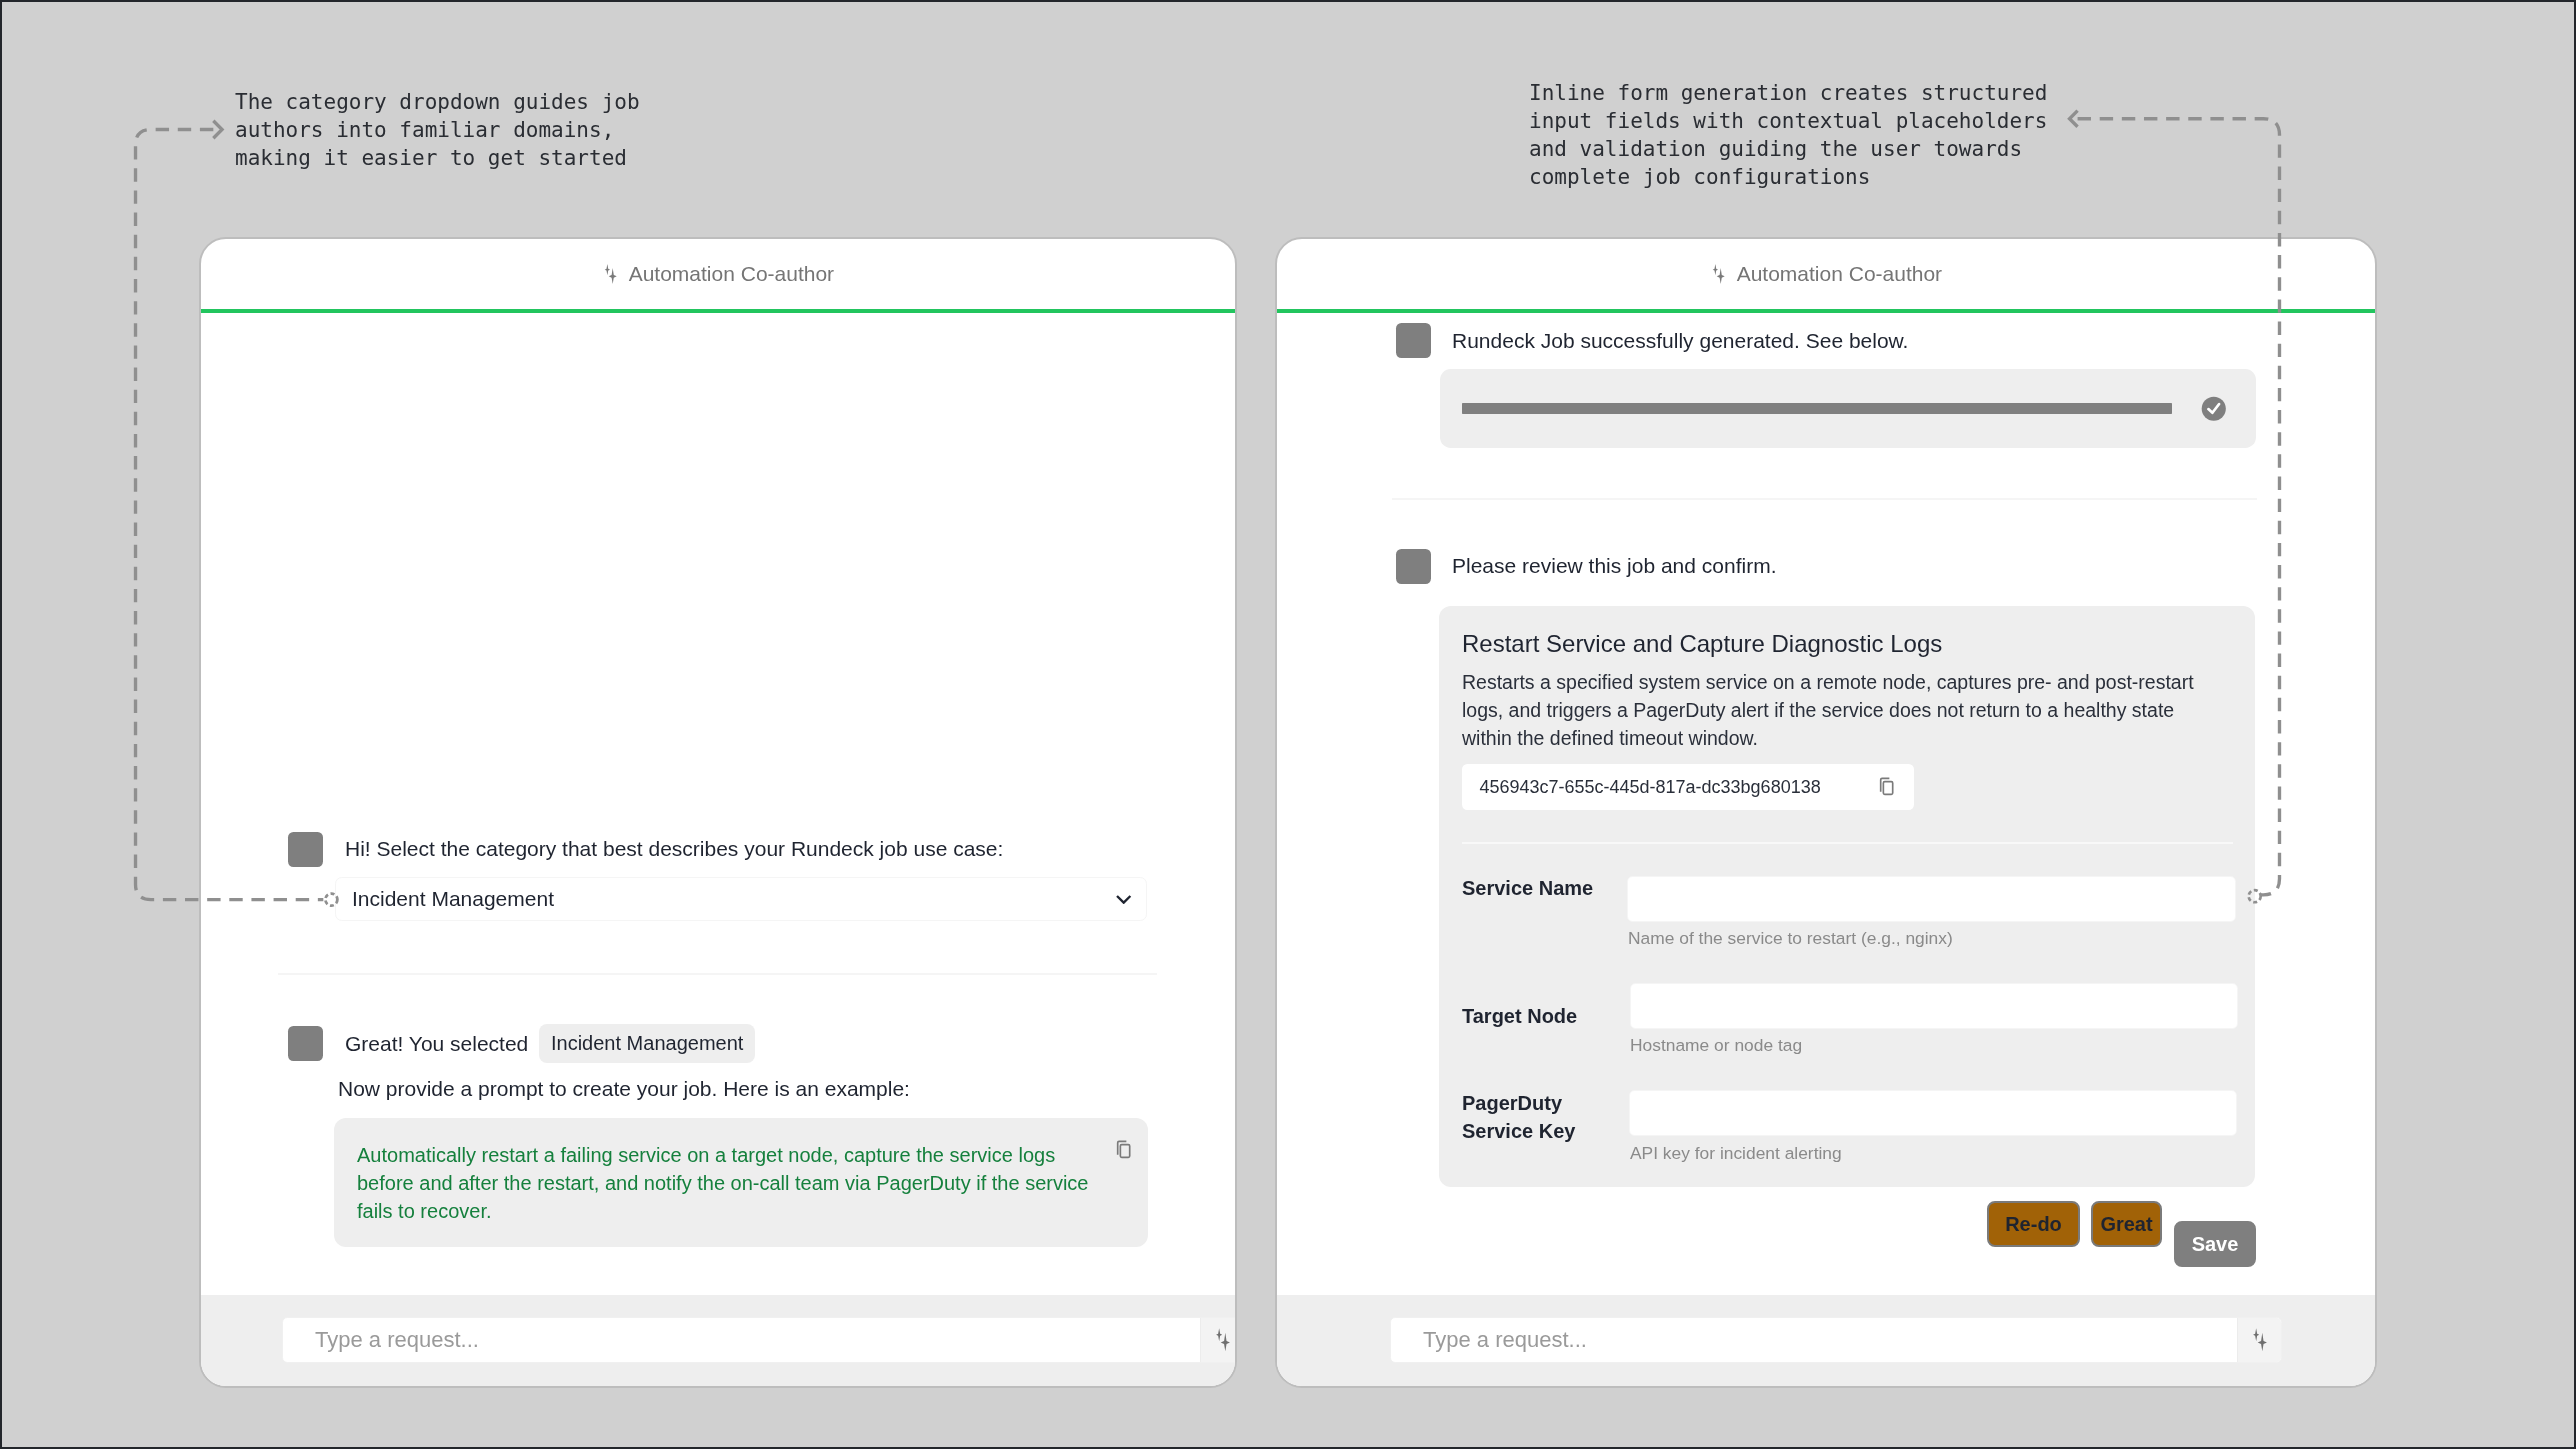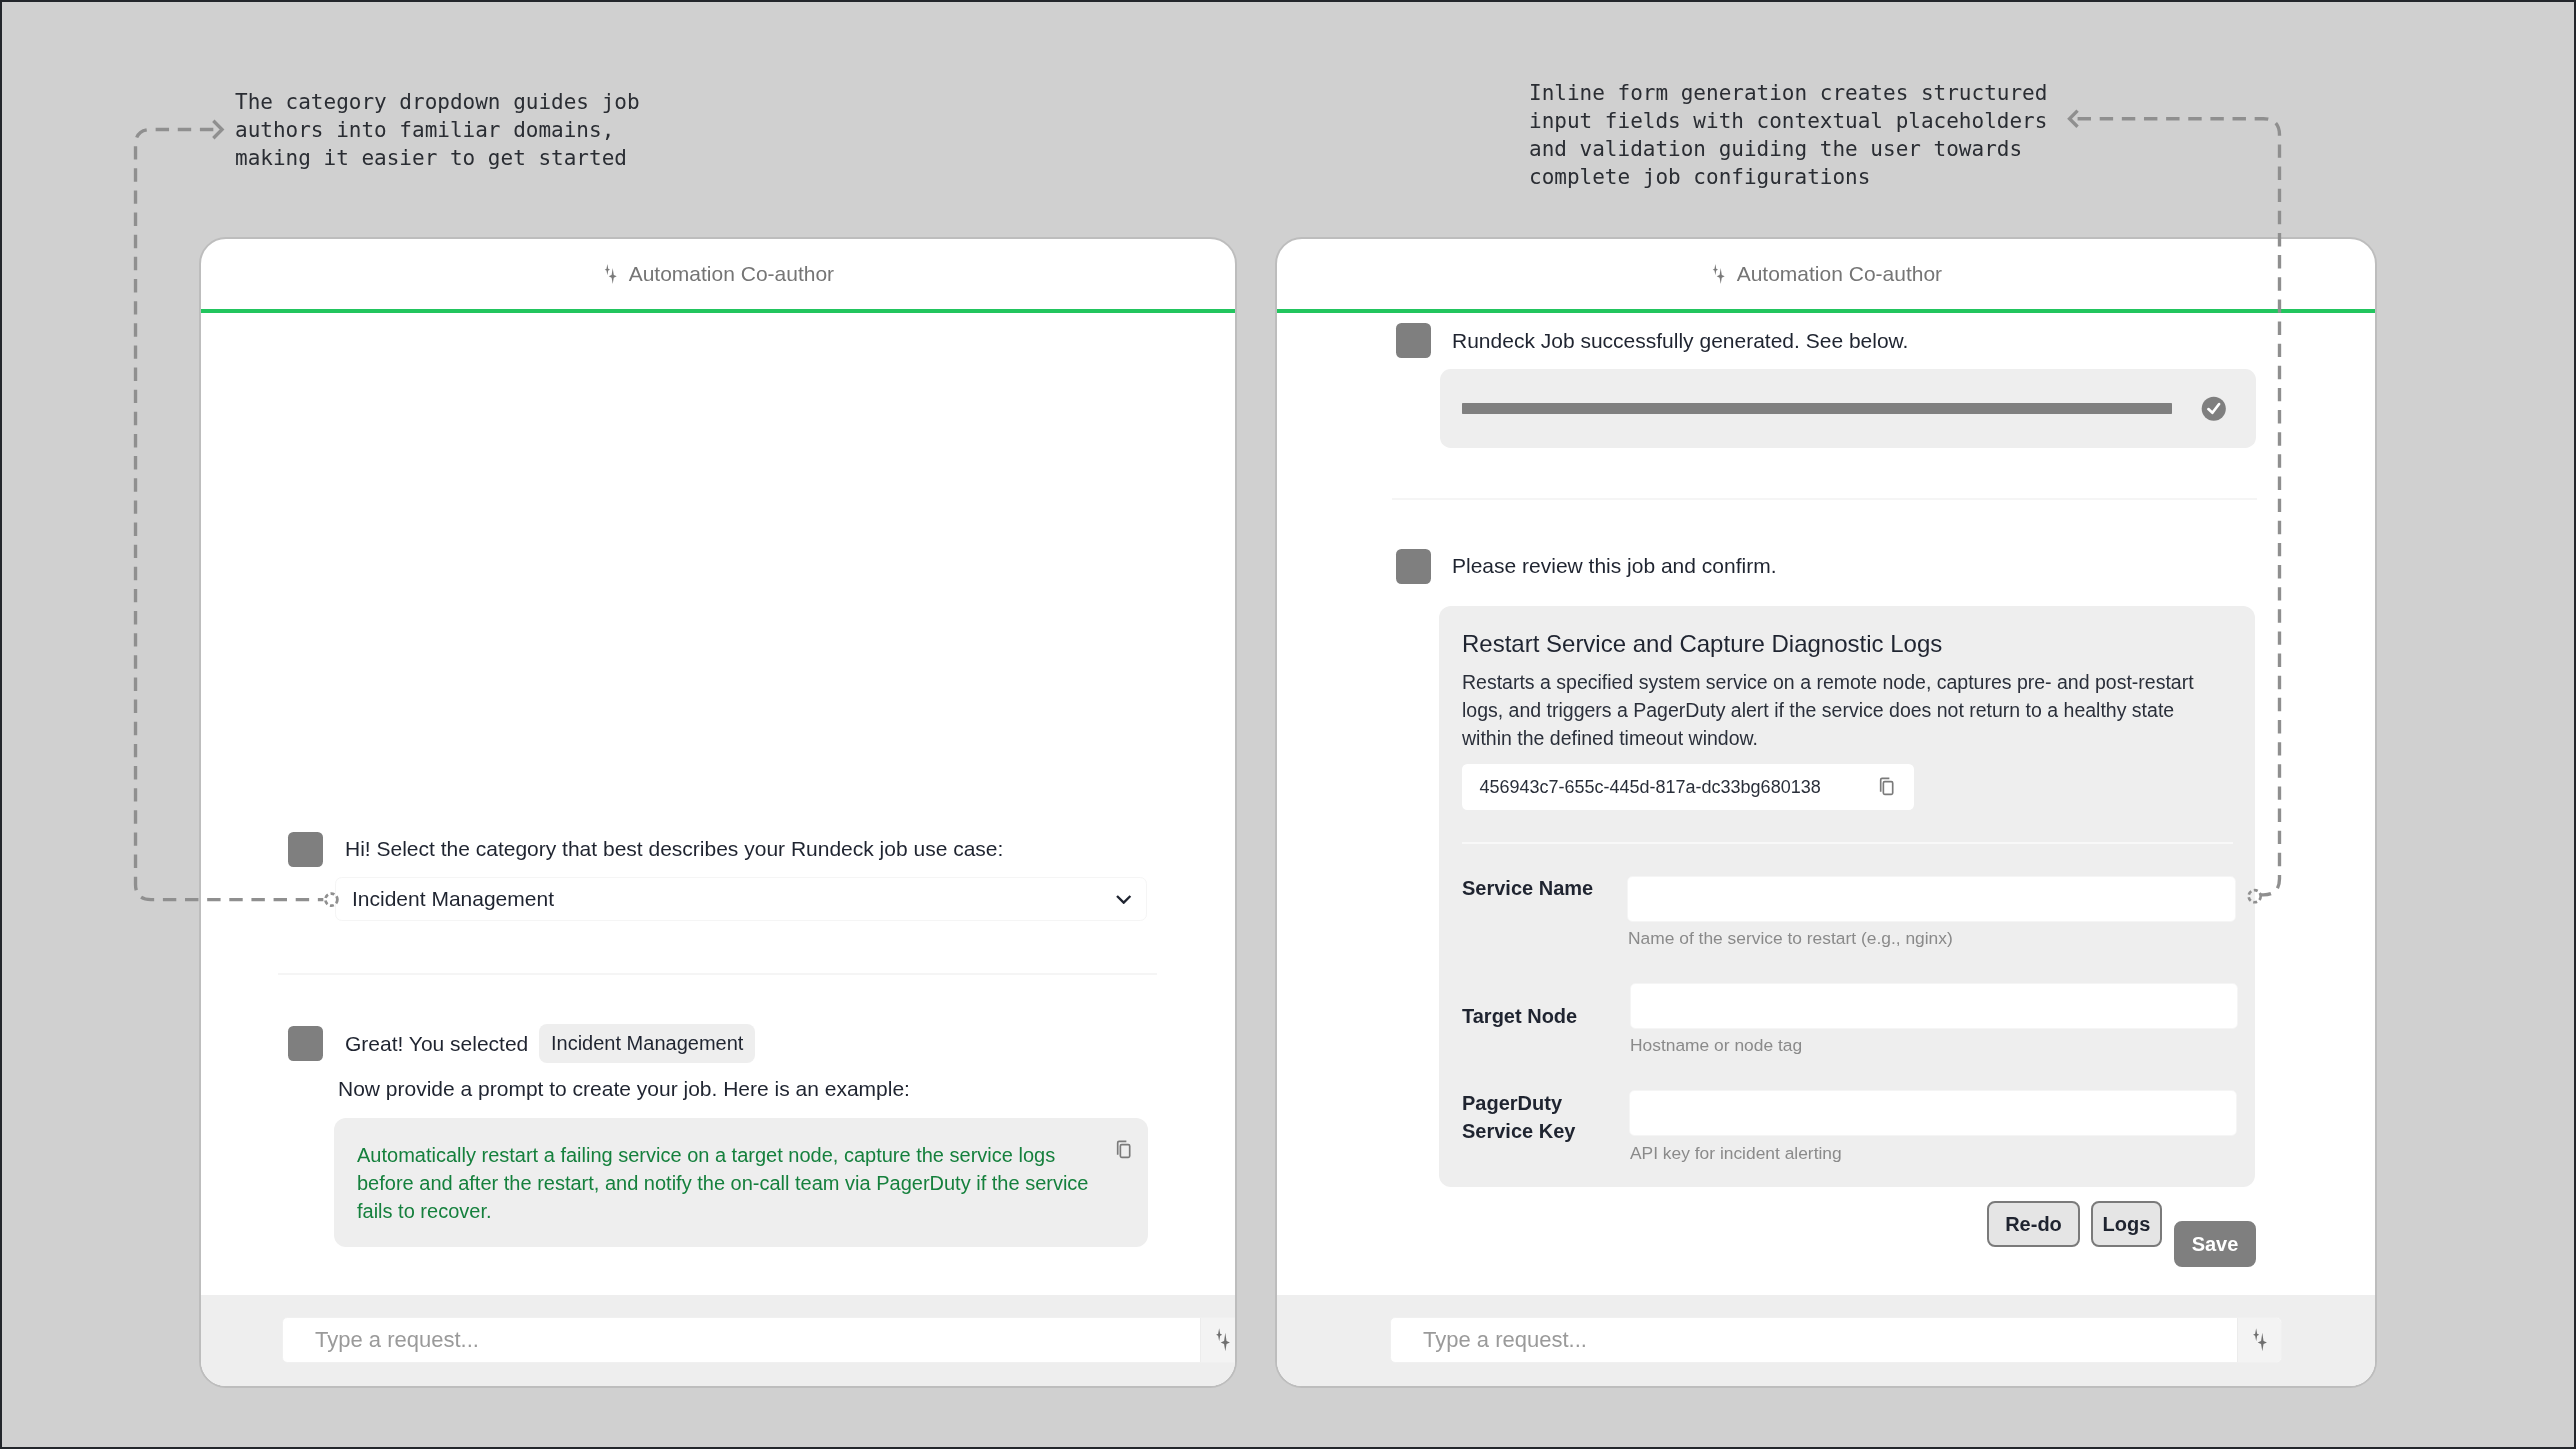--- a/index.html
+++ b/index.html
@@ -170,21 +170,21 @@
     }
     .field-hint { position: absolute; font-size: 17.4px; color: #8a8a8a; white-space: nowrap; }
 
     .btn {
       position: absolute; top: 1201px; height: 46px;
       border-radius: 8px;
       font-family: "Liberation Sans", sans-serif; font-size: 20px; font-weight: bold;
       display: flex; align-items: center; justify-content: center;
       cursor: pointer;
     }
-    .btn.outline { background: #e5e5e5; border: 2px solid #7a7a7a; color: #1f2430; }
+    .btn.outline { background: #a16207; border: 2px solid #7a7a7a; color: #1f2430; }
     .btn.primary { background: #7f7f7f; border: 2px solid #7f7f7f; color: #fff; }
   </style>
 </head>
 <body>
 
 <div class="frame"></div>
 
 <div class="annotation left">The category dropdown guides job
 authors into familiar domains,
 making it easier to get started</div>
@@ -320,15 +320,15 @@
   <div class="field-label" style="top:396px; width:148px;">Target Node</div>
   <input class="field-input" type="text" style="left: 191px; top: 377px; width: 608px;" value="">
   <div class="field-hint" style="left:191px; top:429px;">Hostname or node tag</div>
 
   <div class="field-label" style="top:483px; width:127px;">PagerDuty Service Key</div>
   <input class="field-input" type="text" style="left: 190px; top: 484px; width: 608px;" value="">
   <div class="field-hint" style="left:191px; top:537px;">API key for incident alerting</div>
 </div>
 
 <button class="btn outline" style="left:1987px; width:93px; z-index:3;">Re-do</button>
-<button class="btn outline" style="left:2091px; width:71px; z-index:3;">Logs</button>
+<button class="btn outline" style="left:2091px; width:71px; z-index:3;">Great</button>
 <button class="btn primary" style="left:2174px; width:82px; z-index:3;margin-top:20px;">Save</button>
 
 
 </body></html>

